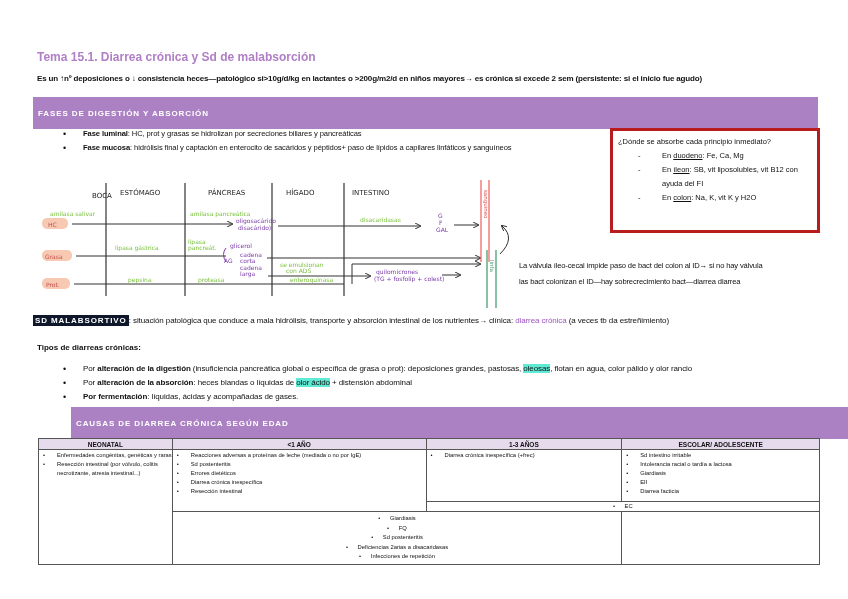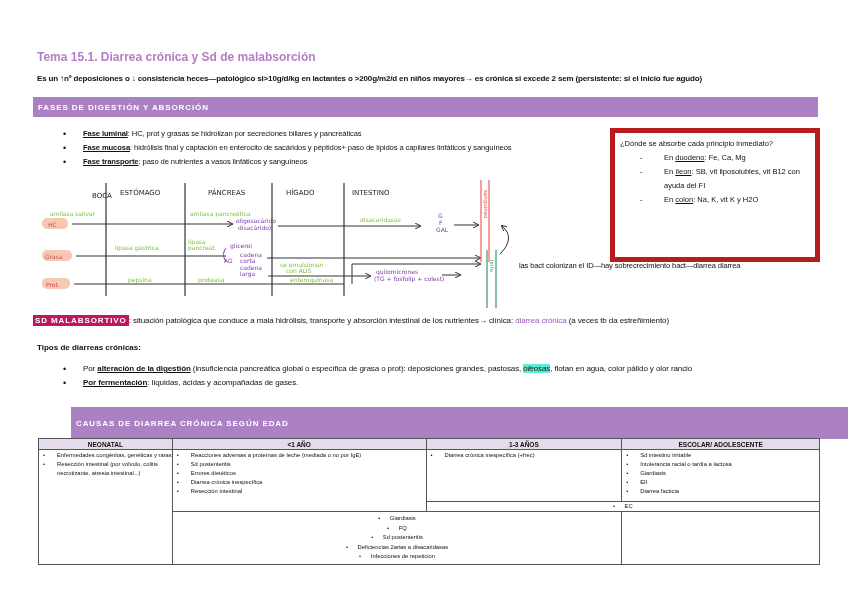--- a/index.html
+++ b/index.html
@@ -2,42 +2,42 @@
 <html><head>
 <meta charset="utf-8">
 <style>
   * { box-sizing: border-box; margin: 0; padding: 0; }
   html, body { width: 848px; height: 599px; background: #ffffff; overflow: hidden; }
   body { position: relative; font-family: "Liberation Sans", sans-serif; color: #111; }
   .abs { position: absolute; }
   .title { left: 37px; top: 50px; font-size: 12px; font-weight: bold; color: #b07fc5; }
   .intro { left: 37px; top: 74px; font-size: 8px; font-weight: bold; white-space: nowrap; letter-spacing: -0.15px; }
   .banner { background: #ac81c4; color: #fff; font-size: 8px; font-weight: bold; letter-spacing: 0.9px; padding: 0 0 0 5px; display: flex; align-items: center; }
-  .banner1 { left: 33px; top: 97px; width: 785px; height: 20px; text-align: right; }
+  .banner1 { left: 33px; top: 97px; width: 785px; height: 32px; text-align: right; }
   .banner2 { left: 33px; top: 407px; width: 785px; height: 32px; margin-left: 38px; }
   ul.bul { list-style: none; }
   ul.bul li { position: relative; padding-left: 28px; font-size: 7.6px; white-space: nowrap; line-height: 14px; letter-spacing: -0.1px; }
   ul.bul li::before { content: "\2022"; position: absolute; left: 8px; top: 0; font-size: 9px; }
   .phases { left: 55px; top: 127px; }
-  .u { text-decoration: underline; font-weight: bold; margin-top: 31px; }
-  .box { left: 610px; top: 128px; width: 210px; height: 134px; border: 5px solid #b91c1c; padding: 4px 5px; font-size: 7.5px; line-height: 14px; }
+  .u { font-weight: bold; margin-top: 31px; }
+  .box { left: 610px; top: 128px; width: 210px; height: 105px; border: 3px solid #b91c1c; padding: 4px 5px; font-size: 7.5px; line-height: 14px; }
   .box .dash { position: relative; padding-left: 44px; }
   .box .dash::before { content: "-"; position: absolute; left: 20px; }
   .valve { left: 519px; top: 258px; width: 305px; font-size: 7.6px; line-height: 16px; white-space: nowrap; letter-spacing: -0.15px; }
   .diagram { left: 40px; top: 178px; }
   .hand-green { fill: #7ac13d; font-family: "DejaVu Sans", sans-serif; font-size: 6px; }
   .hand-purple { fill: #7a3aa8; font-family: "DejaVu Sans", sans-serif; font-size: 6px; }
   .hand-black { fill: #222; font-family: "DejaVu Sans", sans-serif; font-size: 7px; }
   .sd { left: 33px; top: 316px; font-size: 8px; white-space: nowrap; letter-spacing: -0.1px; }
-  .sd-tag { background: #be185d; color: #fff; font-weight: bold; letter-spacing: 0.9px; padding: 1px 2px; }
+  .sd-tag { background: #0f172a; color: #fff; font-weight: bold; letter-spacing: 0.9px; padding: 1px 2px; }
   .purple-text { color: #9d55c2; margin-top: 36px; }
   .tipos { left: 37px; top: 343px; font-size: 8px; font-weight: bold; }
   .types { left: 55px; top: 362px; }
   .types li { font-size: 8px !important; }
-  .hl { background: #5eead4; font-style: italic; }
+  .hl { background: #5eead4; }
   table.causes { position: absolute; left: 38px; top: 438px; width: 782px; border-collapse: collapse; font-size: 5.8px; }
   table.causes th { background: #e6dbed; border: 1px solid #555; font-weight: bold; font-size: 6.5px; height: 11px; }
   table.causes td { border: 1px solid #555; vertical-align: top; }
   .cell-list { list-style: none; padding: 1px 0; }
   .cell-list li { position: relative; padding-left: 18px; line-height: 9px; white-space: nowrap; }
   .cell-list li::before { content: "\2022"; position: absolute; left: 4px; }
   .center-list { list-style: none; text-align: center; padding: 2px 0 2px 0; }
   .center-list li { line-height: 9.5px; white-space: nowrap; }
   .center-list li::before { content: "\2022\00a0\00a0\00a0\00a0\00a0\00a0"; }
 </style>
@@ -47,21 +47,20 @@
 <div class="abs title">Tema 15.1. Diarrea crónica y Sd de malabsorción</div>
 <div class="abs intro">Es un ↑nº deposiciones o ↓ consistencia heces—patológico si&gt;10g/d/kg en lactantes o &gt;200g/m2/d en niños mayores→ es crónica si excede 2 sem (persistente: si el inicio fue agudo)</div>
 
 <div class="abs banner banner1">
   <span>FASES DE DIGESTIÓN Y ABSORCIÓN</span>
 </div>
 
 <ul class="abs bul phases">
   <li><span class="u">Fase luminal</span><span>: HC, prot y grasas se hidrolizan por secreciones biliares y pancreáticas</span></li>
   <li><span class="u">Fase mucosa</span><span>: hidrólisis final y captación en enterocito de sacáridos y péptidos+ paso de lípidos a capilares linfáticos y sanguíneos</span></li>
-  <li><span class="u">Fase transporte</span><span>: paso de nutrientes a vasos linfáticos y sanguíneos</span></li>
 </ul>
 
 <div class="abs box">
   <div>¿Dónde se absorbe cada principio inmediato?</div>
   <div class="dash"><span>En </span><u>duodeno</u><span>: Fe, Ca, Mg</span></div>
   <div class="dash"><span>En </span><u>íleon</u><span>: SB, vit liposolubles, vit B12 con ayuda del FI</span></div>
   <div class="dash"><span>En </span><u>colon</u><span>: Na, K, vit K y H2O</span></div>
 </div>
 
 <svg class="abs diagram" width="480" height="130" viewBox="0 0 480 130">
@@ -129,31 +128,33 @@
   <line x1="441" y1="2" x2="441" y2="84" stroke="#f06a6a" stroke-width="1.3"></line>
   <line x1="449" y1="2" x2="449" y2="84" stroke="#f06a6a" stroke-width="1.3"></line>
   <text x="0" y="0" class="hand-purple" style="fill:#d9534f;font-size:5.5px" transform="translate(444,12) rotate(90)">sanguíneo</text>
   <line x1="447" y1="72" x2="447" y2="130" stroke="#4a9e72" stroke-width="1.3"></line>
   <line x1="456" y1="72" x2="456" y2="130" stroke="#4a9e72" stroke-width="1.3"></line>
   <text x="0" y="0" class="hand-purple" style="fill:#4a9e72;font-size:5.5px" transform="translate(450,82) rotate(90)">linfa</text>
   <path d="M460,76 Q476,60 462,48" fill="none" stroke="#333" stroke-width="1" marker-end="url(#arr)"></path>
 </svg>
 
 <div class="abs valve">
+  <div>La válvula íleo-cecal impide paso de bact del colon al ID→ si no hay válvula</div>
   <div>las bact colonizan el ID—hay sobrecrecimiento bact—diarrea diarrea</div>
 </div>
 
 <div class="abs sd">
   <span class="sd-tag">SD MALABSORTIVO</span><span>: situación patológica que conduce a mala hidrólisis, transporte y absorción intestinal de los nutrientes→ clínica: </span><span class="purple-text">diarrea crónica</span><span> (a veces tb da estreñimiento)</span>
 </div>
 
 <div class="abs tipos">Tipos de diarreas crónicas:</div>
 
 <ul class="abs bul types">
   <li><span>Por </span><span class="u">alteración de la digestión</span><span> (insuficiencia pancreática global o específica de grasa o prot): deposiciones grandes, pastosas, </span><span class="hl">oleosas</span><span>, flotan en agua, color pálido y olor rancio</span></li>
+  <li><span>Por </span><span class="u">alteración de la absorción</span><span>: heces blandas o líquidas de </span><span class="hl">olor ácido</span><span> + distensión abdominal</span></li>
   <li><span class="u">Por fermentación</span><span>: líquidas, ácidas y acompañadas de gases.</span></li>
 </ul>
 
 <div class="abs banner banner2">
   <span>CAUSAS DE DIARREA CRÓNICA SEGÚN EDAD</span>
 </div>
 
 <table class="causes">
   <colgroup>
     <col style="width:134px">

